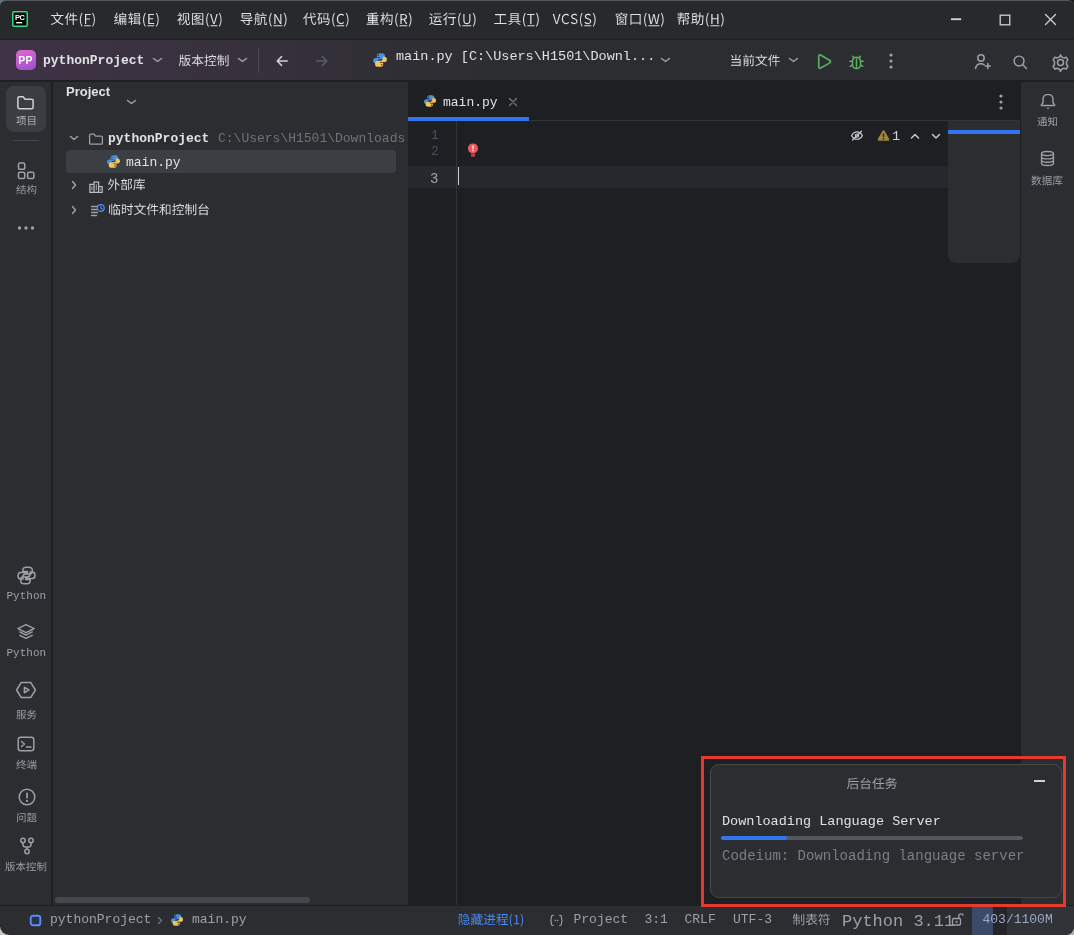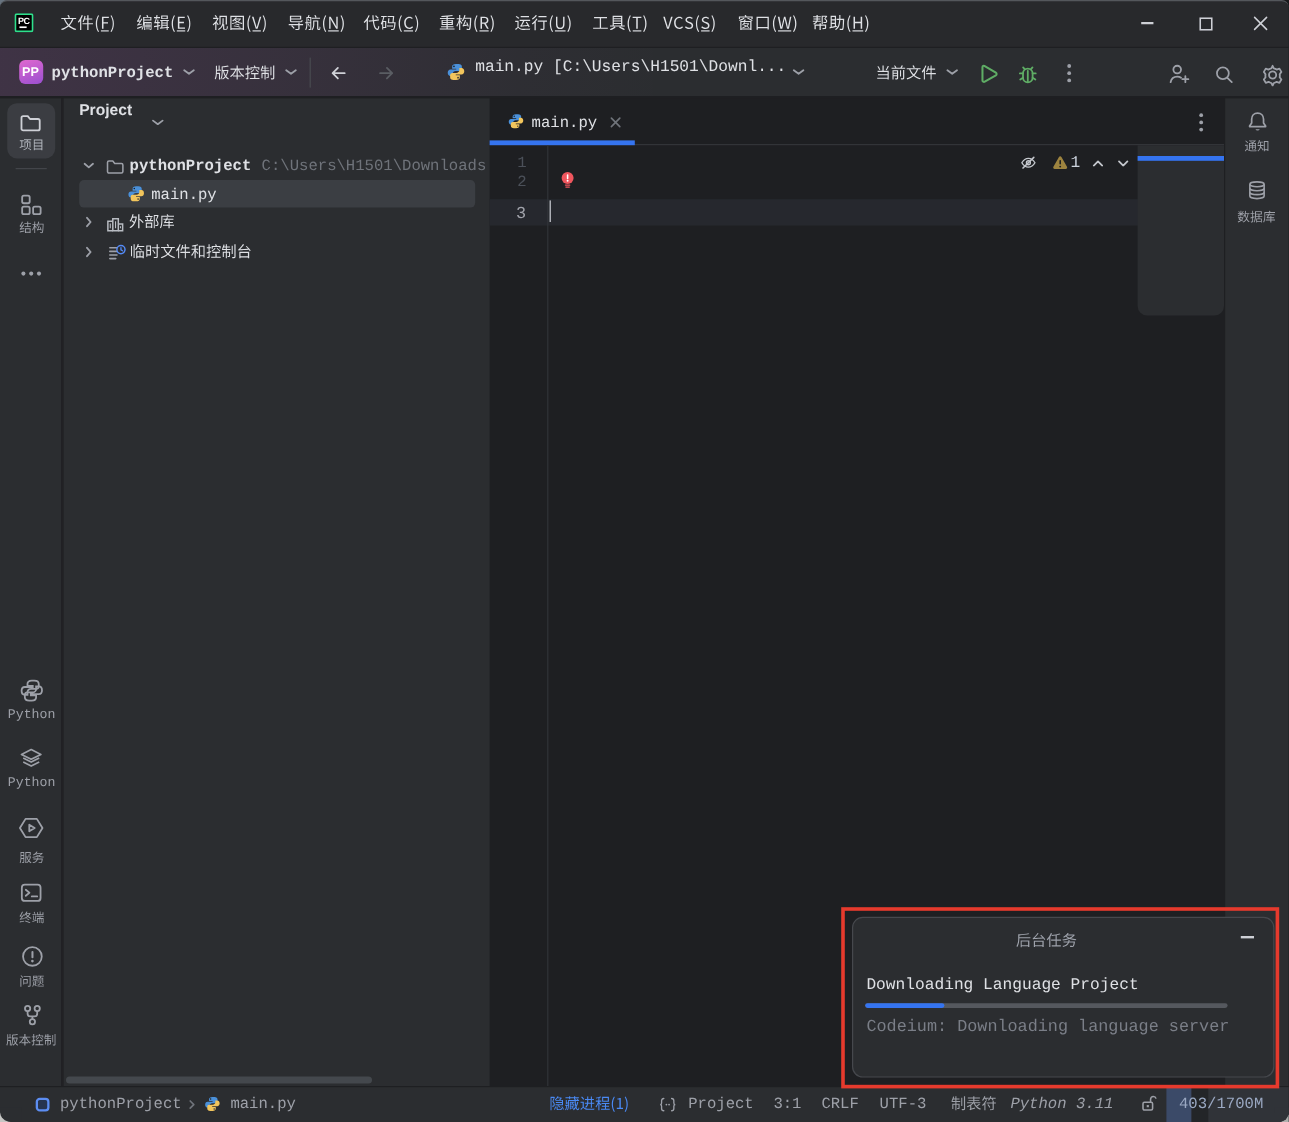--- a/index.html
+++ b/index.html
@@ -488,21 +488,21 @@
       <path fill="#9da0a8" d="M4.7 -8.6C4.5 -8.2 4.1 -7.6 3.9 -7.2L4.4 -7.0C4.7 -7.3 5.0 -7.8 5.3 -8.3ZM0.9 -8.3C1.2 -7.9 1.5 -7.3 1.6 -6.9L2.2 -7.2C2.1 -7.6 1.8 -8.1 1.5 -8.6ZM4.3 -2.7C4.1 -2.2 3.7 -1.7 3.3 -1.3C2.9 -1.5 2.5 -1.7 2.1 -1.9C2.3 -2.1 2.4 -2.4 2.6 -2.7ZM1.2 -1.6C1.7 -1.4 2.2 -1.1 2.8 -0.9C2.1 -0.4 1.3 -0.1 0.4 0.1C0.6 0.3 0.7 0.6 0.8 0.8C1.8 0.5 2.7 0.1 3.4 -0.5C3.8 -0.3 4.1 -0.1 4.3 0.1L4.8 -0.5C4.6 -0.6 4.3 -0.8 3.9 -1.0C4.5 -1.6 4.9 -2.3 5.2 -3.2L4.8 -3.4L4.6 -3.4H2.9L3.2 -3.9L2.4 -4.1C2.4 -3.9 2.3 -3.6 2.2 -3.4H0.7V-2.7H1.8C1.6 -2.3 1.4 -1.9 1.2 -1.6ZM2.7 -8.8V-6.9H0.5V-6.2H2.5C2.0 -5.5 1.1 -4.9 0.4 -4.6C0.6 -4.4 0.7 -4.1 0.8 -4.0C1.5 -4.3 2.2 -4.9 2.7 -5.5V-4.2H3.4V-5.7C3.9 -5.3 4.6 -4.8 4.8 -4.6L5.3 -5.1C5.0 -5.3 4.1 -5.9 3.6 -6.2H5.6V-6.9H3.4V-8.8ZM6.6 -8.7C6.3 -6.9 5.9 -5.1 5.1 -4.0C5.2 -3.9 5.5 -3.7 5.6 -3.5C5.9 -3.9 6.2 -4.4 6.4 -4.9C6.6 -3.9 6.9 -2.9 7.3 -2.1C6.7 -1.1 5.9 -0.3 4.7 0.2C4.9 0.4 5.1 0.7 5.2 0.9C6.2 0.3 7.1 -0.4 7.7 -1.4C8.2 -0.5 8.9 0.3 9.7 0.7C9.8 0.5 10.0 0.3 10.2 0.1C9.3 -0.3 8.6 -1.1 8.1 -2.1C8.7 -3.2 9.0 -4.5 9.2 -6.0H10.0V-6.8H7.0C7.1 -7.4 7.2 -8.0 7.3 -8.6ZM8.5 -6.0C8.3 -4.8 8.1 -3.8 7.7 -2.9C7.3 -3.8 7.0 -4.9 6.8 -6.0Z M15.6 -2.5V0.9H16.3V0.4H19.5V0.8H20.2V-2.5H18.2V-3.8H20.6V-4.5H18.2V-5.6H20.2V-8.4H14.6V-5.2C14.6 -3.5 14.6 -1.2 13.5 0.4C13.6 0.5 14.0 0.7 14.1 0.8C15.0 -0.5 15.3 -2.2 15.4 -3.8H17.5V-2.5ZM15.4 -7.7H19.4V-6.3H15.4ZM15.4 -5.6H17.5V-4.5H15.4L15.4 -5.2ZM16.3 -0.2V-1.8H19.5V-0.2ZM12.3 -8.8V-6.7H10.9V-6.0H12.3V-3.7C11.7 -3.5 11.2 -3.3 10.8 -3.2L11.0 -2.5L12.3 -2.9V-0.1C12.3 0.0 12.2 0.0 12.1 0.0C11.9 0.1 11.5 0.1 11.1 0.0C11.2 0.3 11.3 0.6 11.3 0.8C12.0 0.8 12.4 0.7 12.6 0.6C12.9 0.5 13.0 0.3 13.0 -0.1V-3.1L14.2 -3.5L14.1 -4.2L13.0 -3.9V-6.0H14.2V-6.7H13.0V-8.8Z M24.4 -2.6C24.5 -2.7 24.9 -2.7 25.4 -2.7H27.2V-1.5H23.4V-0.8H27.2V0.8H28.0V-0.8H31.0V-1.5H28.0V-2.7H30.3V-3.4H28.0V-4.5H27.2V-3.4H25.2C25.6 -3.9 25.9 -4.5 26.2 -5.1H30.6V-5.8H26.5L26.9 -6.5L26.1 -6.8C25.9 -6.5 25.8 -6.1 25.7 -5.8H23.7V-5.1H25.3C25.1 -4.5 24.8 -4.1 24.7 -4.0C24.5 -3.6 24.3 -3.4 24.1 -3.3C24.2 -3.1 24.4 -2.7 24.4 -2.6ZM25.9 -8.6C26.1 -8.4 26.3 -8.0 26.4 -7.8H22.3V-4.7C22.3 -3.2 22.2 -1.1 21.3 0.4C21.5 0.5 21.9 0.7 22.0 0.9C22.9 -0.7 23.0 -3.1 23.0 -4.7V-7.0H31.0V-7.8H27.3C27.2 -8.1 26.9 -8.5 26.7 -8.8Z"></path>
     </svg>
   </div>
 <div style="position:absolute;left:710px;top:763.5px;width:352px;height:134.5px;background:#2b2d30;border:1px solid #46484d;border-radius:9px;"></div>
 <div style="position:absolute;left:846.0px;top:777px;">
     <svg width="52" height="14" viewBox="0 -11.44 52.00 14.30" style="display:block">
       <path fill="#9ea2ab" d="M2.0 -9.8V-6.4C2.0 -4.4 1.8 -1.6 0.4 0.4C0.7 0.5 1.1 0.9 1.2 1.1C2.7 -1.1 3.0 -4.2 3.0 -6.4H12.4V-7.3H3.0V-8.9C5.9 -9.1 9.2 -9.5 11.5 -10.0L10.7 -10.8C8.7 -10.3 5.0 -9.9 2.0 -9.8ZM4.1 -4.5V1.1H5.0V0.4H10.4V1.0H11.5V-4.5ZM5.0 -0.5V-3.6H10.4V-0.5Z M15.3 -4.4V1.0H16.3V0.3H22.6V1.0H23.7V-4.4ZM16.3 -0.6V-3.5H22.6V-0.6ZM14.6 -5.5C15.1 -5.7 15.9 -5.8 23.4 -6.2C23.7 -5.8 24.0 -5.4 24.2 -5.0L25.0 -5.6C24.3 -6.7 22.8 -8.3 21.6 -9.5L20.8 -8.9C21.4 -8.4 22.1 -7.7 22.7 -7.0L16.0 -6.7C17.2 -7.8 18.3 -9.1 19.4 -10.5L18.4 -11.0C17.4 -9.4 15.8 -7.7 15.4 -7.3C14.9 -6.8 14.6 -6.6 14.3 -6.5C14.4 -6.2 14.6 -5.7 14.6 -5.5Z M30.5 -0.4V0.5H38.3V-0.4H34.8V-4.4H38.5V-5.4H34.8V-9.0C36.0 -9.2 37.1 -9.5 38.0 -9.8L37.2 -10.6C35.6 -10.0 32.8 -9.5 30.4 -9.2C30.5 -9.0 30.6 -8.6 30.7 -8.4C31.7 -8.5 32.8 -8.6 33.8 -8.8V-5.4H30.0V-4.4H33.8V-0.4ZM29.8 -10.9C29.0 -8.9 27.7 -6.9 26.3 -5.6C26.5 -5.4 26.8 -4.9 26.9 -4.6C27.4 -5.1 27.9 -5.7 28.4 -6.4V1.0H29.4V-7.8C29.9 -8.7 30.4 -9.7 30.8 -10.6Z M44.8 -5.0C44.7 -4.5 44.7 -4.1 44.6 -3.7H40.6V-2.8H44.3C43.5 -1.1 42.1 -0.3 39.7 0.2C39.9 0.4 40.2 0.8 40.3 1.0C42.8 0.4 44.5 -0.7 45.3 -2.8H49.2C49.0 -1.1 48.8 -0.3 48.5 -0.1C48.3 0.1 48.2 0.1 47.9 0.1C47.6 0.1 46.7 0.1 45.9 -0.0C46.1 0.2 46.2 0.6 46.2 0.9C47.0 0.9 47.8 0.9 48.2 0.9C48.6 0.9 48.9 0.8 49.2 0.5C49.7 0.1 50.0 -0.9 50.3 -3.2C50.3 -3.4 50.3 -3.7 50.3 -3.7H45.6C45.7 -4.0 45.7 -4.4 45.8 -4.9ZM48.7 -8.7C47.9 -8.0 46.9 -7.3 45.6 -6.9C44.6 -7.3 43.8 -7.9 43.2 -8.6L43.4 -8.7ZM44.0 -10.9C43.3 -9.8 42.0 -8.5 40.2 -7.5C40.4 -7.4 40.7 -7.0 40.8 -6.8C41.4 -7.2 42.0 -7.6 42.6 -8.0C43.1 -7.4 43.7 -6.9 44.5 -6.5C43.0 -6.0 41.2 -5.7 39.6 -5.5C39.8 -5.3 39.9 -4.9 40.0 -4.6C41.9 -4.9 43.8 -5.3 45.6 -5.9C47.1 -5.3 48.9 -5.0 50.9 -4.8C51.1 -5.1 51.3 -5.5 51.5 -5.7C49.8 -5.8 48.1 -6.0 46.8 -6.4C48.2 -7.1 49.4 -8.0 50.2 -9.2L49.6 -9.6L49.5 -9.6H44.2C44.5 -10.0 44.7 -10.3 45.0 -10.7Z"></path>
     </svg>
   </div>
 <div style="position:absolute;left:1034px;top:779.5px;width:11px;height:2.6px;background:#ced0d6;"></div>
-<div style="position:absolute;left:722px;top:814.5px;font-family:'Liberation Mono',monospace;font-size:13.5px;color:#dfe1e5;font-weight:400;letter-spacing:0;white-space:pre;line-height:1;">Downloading Language Project</div>
+<div style="position:absolute;left:722px;top:814.5px;font-family:'Liberation Mono',monospace;font-size:13.5px;color:#dfe1e5;font-weight:400;letter-spacing:0;white-space:pre;line-height:1;">Downloading Language Server</div>
 <div style="position:absolute;left:721px;top:835.5px;width:302px;height:4px;background:#55585e;border-radius:2px;"></div>
 <div style="position:absolute;left:721px;top:835.5px;width:66px;height:4px;background:#3574f0;border-radius:2px;"></div>
 <div style="position:absolute;left:722px;top:848.5px;font-family:'Liberation Mono',monospace;font-size:14px;color:#7a7e87;font-weight:400;letter-spacing:0;white-space:pre;line-height:1;">Codeium: Downloading language server</div>
 <div style="position:absolute;left:0px;top:905px;width:1074px;height:30px;background:#2b2d30;border-top:1px solid #1e1f22;"></div>
 <div style="position:absolute;left:29px;top:914px;">
     <svg width="13" height="13" viewBox="0 0 13 13" style="display:block">
       <rect x="1.7" y="1.7" width="9.6" height="9.6" rx="2.4" fill="#263450" stroke="#5c8df2" stroke-width="1.9"></rect>
     </svg>
   </div>
 <div style="position:absolute;left:50px;top:912.5px;font-family:'Liberation Mono',monospace;font-size:13px;color:#9da0a8;font-weight:400;letter-spacing:0;white-space:pre;line-height:1;">pythonProject</div>
@@ -539,31 +539,31 @@
   </div>
 <div style="position:absolute;left:573.5px;top:912.5px;font-family:'Liberation Mono',monospace;font-size:13px;color:#9da0a8;font-weight:400;letter-spacing:0;white-space:pre;line-height:1;">Project</div>
 <div style="position:absolute;left:644.5px;top:912.5px;font-family:'Liberation Mono',monospace;font-size:13px;color:#9da0a8;font-weight:400;letter-spacing:0;white-space:pre;line-height:1;">3:1</div>
 <div style="position:absolute;left:684.5px;top:912.5px;font-family:'Liberation Mono',monospace;font-size:13px;color:#9da0a8;font-weight:400;letter-spacing:0;white-space:pre;line-height:1;">CRLF</div>
 <div style="position:absolute;left:733px;top:912.5px;font-family:'Liberation Mono',monospace;font-size:13px;color:#9da0a8;font-weight:400;letter-spacing:0;white-space:pre;line-height:1;">UTF-3</div>
 <div style="position:absolute;left:791.5px;top:913px;">
     <svg width="39" height="14" viewBox="0 -11.44 39.00 14.30" style="display:block">
       <path fill="#9da0a8" d="M8.8 -9.7V-2.5H9.7V-9.7ZM11.1 -10.8V-0.3C11.1 -0.1 11.0 -0.0 10.8 -0.0C10.6 -0.0 9.9 -0.0 9.1 -0.0C9.2 0.3 9.4 0.7 9.4 1.0C10.4 1.0 11.1 1.0 11.5 0.8C11.9 0.6 12.1 0.3 12.1 -0.3V-10.8ZM1.8 -10.6C1.6 -9.3 1.1 -8.0 0.5 -7.2C0.8 -7.1 1.2 -6.9 1.4 -6.8C1.6 -7.2 1.8 -7.6 2.1 -8.2H3.8V-6.8H0.6V-5.9H3.8V-4.6H1.2V-0.0H2.1V-3.7H3.8V1.0H4.7V-3.7H6.5V-1.0C6.5 -0.9 6.5 -0.8 6.3 -0.8C6.2 -0.8 5.7 -0.8 5.2 -0.8C5.3 -0.6 5.4 -0.2 5.5 0.0C6.2 0.0 6.7 0.0 7.0 -0.1C7.3 -0.3 7.4 -0.5 7.4 -1.0V-4.6H4.7V-5.9H7.9V-6.8H4.7V-8.2H7.3V-9.0H4.7V-10.9H3.8V-9.0H2.4C2.5 -9.5 2.7 -10.0 2.8 -10.4Z M16.3 1.0C16.6 0.8 17.1 0.7 20.7 -0.5C20.6 -0.7 20.6 -1.1 20.5 -1.4L17.4 -0.4V-3.3C18.1 -3.8 18.8 -4.4 19.4 -5.0C20.4 -2.3 22.2 -0.3 24.9 0.6C25.1 0.3 25.4 -0.0 25.6 -0.2C24.3 -0.6 23.2 -1.3 22.3 -2.1C23.1 -2.6 24.0 -3.3 24.8 -3.9L24.0 -4.5C23.4 -3.9 22.5 -3.2 21.7 -2.7C21.2 -3.4 20.7 -4.1 20.4 -5.0H25.1V-5.8H20.0V-7.0H24.2V-7.8H20.0V-8.9H24.7V-9.8H20.0V-10.9H19.0V-9.8H14.4V-8.9H19.0V-7.8H15.0V-7.0H19.0V-5.8H13.8V-5.0H18.2C16.9 -3.9 15.1 -2.9 13.5 -2.4C13.7 -2.2 14.0 -1.8 14.1 -1.6C14.8 -1.8 15.6 -2.2 16.4 -2.6V-0.7C16.4 -0.2 16.1 0.0 15.8 0.1C16.0 0.4 16.2 0.8 16.3 1.0Z M31.1 -3.6C31.7 -2.8 32.4 -1.7 32.8 -1.0L33.6 -1.5C33.2 -2.1 32.5 -3.2 31.9 -4.0ZM35.5 -7.0V-5.6H30.4V-4.7H35.5V-0.2C35.5 0.0 35.5 0.1 35.2 0.1C35.0 0.1 34.1 0.1 33.2 0.1C33.3 0.3 33.5 0.7 33.5 1.0C34.7 1.0 35.5 1.0 35.9 0.9C36.3 0.7 36.5 0.4 36.5 -0.2V-4.7H38.3V-5.6H36.5V-7.0ZM29.4 -7.1C28.7 -5.7 27.6 -4.3 26.5 -3.4C26.7 -3.2 27.1 -2.8 27.2 -2.6C27.6 -3.0 28.1 -3.4 28.5 -3.9V1.0H29.4V-5.3C29.7 -5.8 30.0 -6.3 30.3 -6.8ZM28.4 -11.0C28.0 -9.7 27.3 -8.4 26.5 -7.5C26.7 -7.4 27.1 -7.1 27.3 -7.0C27.7 -7.5 28.1 -8.1 28.5 -8.8H29.2C29.5 -8.2 29.8 -7.5 30.0 -7.1L30.8 -7.4C30.7 -7.7 30.4 -8.3 30.1 -8.8H32.2V-9.7H28.9C29.1 -10.0 29.2 -10.4 29.3 -10.7ZM33.5 -11.0C33.1 -9.7 32.4 -8.4 31.5 -7.6C31.8 -7.5 32.2 -7.2 32.3 -7.1C32.8 -7.5 33.2 -8.2 33.6 -8.8H34.5C34.9 -8.3 35.3 -7.7 35.5 -7.3L36.3 -7.6C36.2 -7.9 35.9 -8.4 35.5 -8.8H38.1V-9.7H34.0C34.2 -10.0 34.3 -10.4 34.4 -10.7Z"></path>
     </svg>
   </div>
-<div style="position:absolute;left:842px;top:912.5px;font-family:'Liberation Mono',monospace;font-size:13px;color:#9da0a8;font-weight:400;letter-spacing:0;white-space:pre;line-height:1;font-style:italic;">Python 3.11</div>
+<div style="position:absolute;left:842px;top:912.5px;font-family:'Liberation Mono',monospace;font-size:17px;color:#9da0a8;font-weight:400;letter-spacing:0;white-space:pre;line-height:1;">Python 3.11</div>
 <div style="position:absolute;left:950px;top:912px;">
     <svg width="15" height="15" viewBox="0 0 15 15" style="display:block">
       <g fill="none" stroke="#9da0a8" stroke-width="1.3" transform="scale(1.0)">
 <rect x="2.5" y="6.5" width="8" height="6.5" rx="1.2"></rect>
 <rect x="5.6" y="8.9" width="1.8" height="1.8" fill="#9da0a8" stroke="none"></rect>
 <path d="M8.8 6.3V4.3c0-1.5 1-2.5 2.3-2.5 1.2 0 2 .7 2.3 1.7"></path>
       </g>
     </svg>
   </div>
 <div style="position:absolute;left:972px;top:906px;width:21px;height:29px;background:#3b4a68;"></div>
 <div style="position:absolute;left:993px;top:906px;width:14px;height:29px;background:#232528;"></div>
 <div style="position:absolute;left:1007px;top:906px;width:67px;height:29px;background:#303338;"></div>
-<div style="position:absolute;left:982.5px;top:912.5px;font-family:'Liberation Mono',monospace;font-size:13px;color:#9aa8c2;font-weight:400;letter-spacing:0;white-space:pre;line-height:1;">403/1700M</div>
+<div style="position:absolute;left:982.5px;top:912.5px;font-family:'Liberation Mono',monospace;font-size:13px;color:#9aa8c2;font-weight:400;letter-spacing:0;white-space:pre;line-height:1;">403/1100M</div>
 <div style="position:absolute;left:0px;top:80px;width:1074px;height:1.5px;background:#1e1f22;"></div>
 <div style="position:absolute;left:700.5px;top:755.5px;width:365px;height:151px;border:3.2px solid #e63a2d;"></div>
 <div style="position:absolute;left:0px;top:927px;width:9px;height:8px;background:#c6c6c4;"></div>
 <div style="position:absolute;left:0px;top:923px;width:18px;height:12px;background:#2b2d30;border-bottom-left-radius:9px;"></div>
 <div style="position:absolute;left:1068px;top:929px;width:6px;height:6px;background:#b0b0ae;"></div>
 <div style="position:absolute;left:1062px;top:923px;width:12px;height:12px;background:#303338;border-bottom-right-radius:8px;"></div>
 </body></html>

